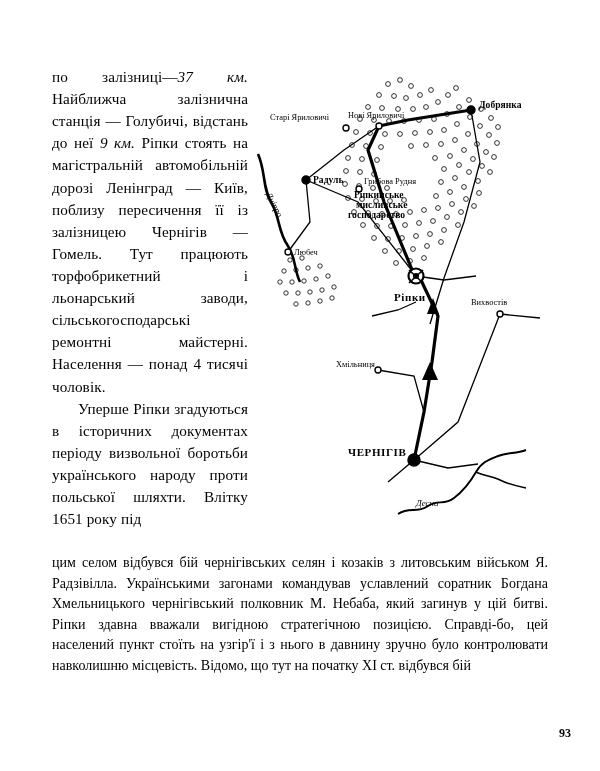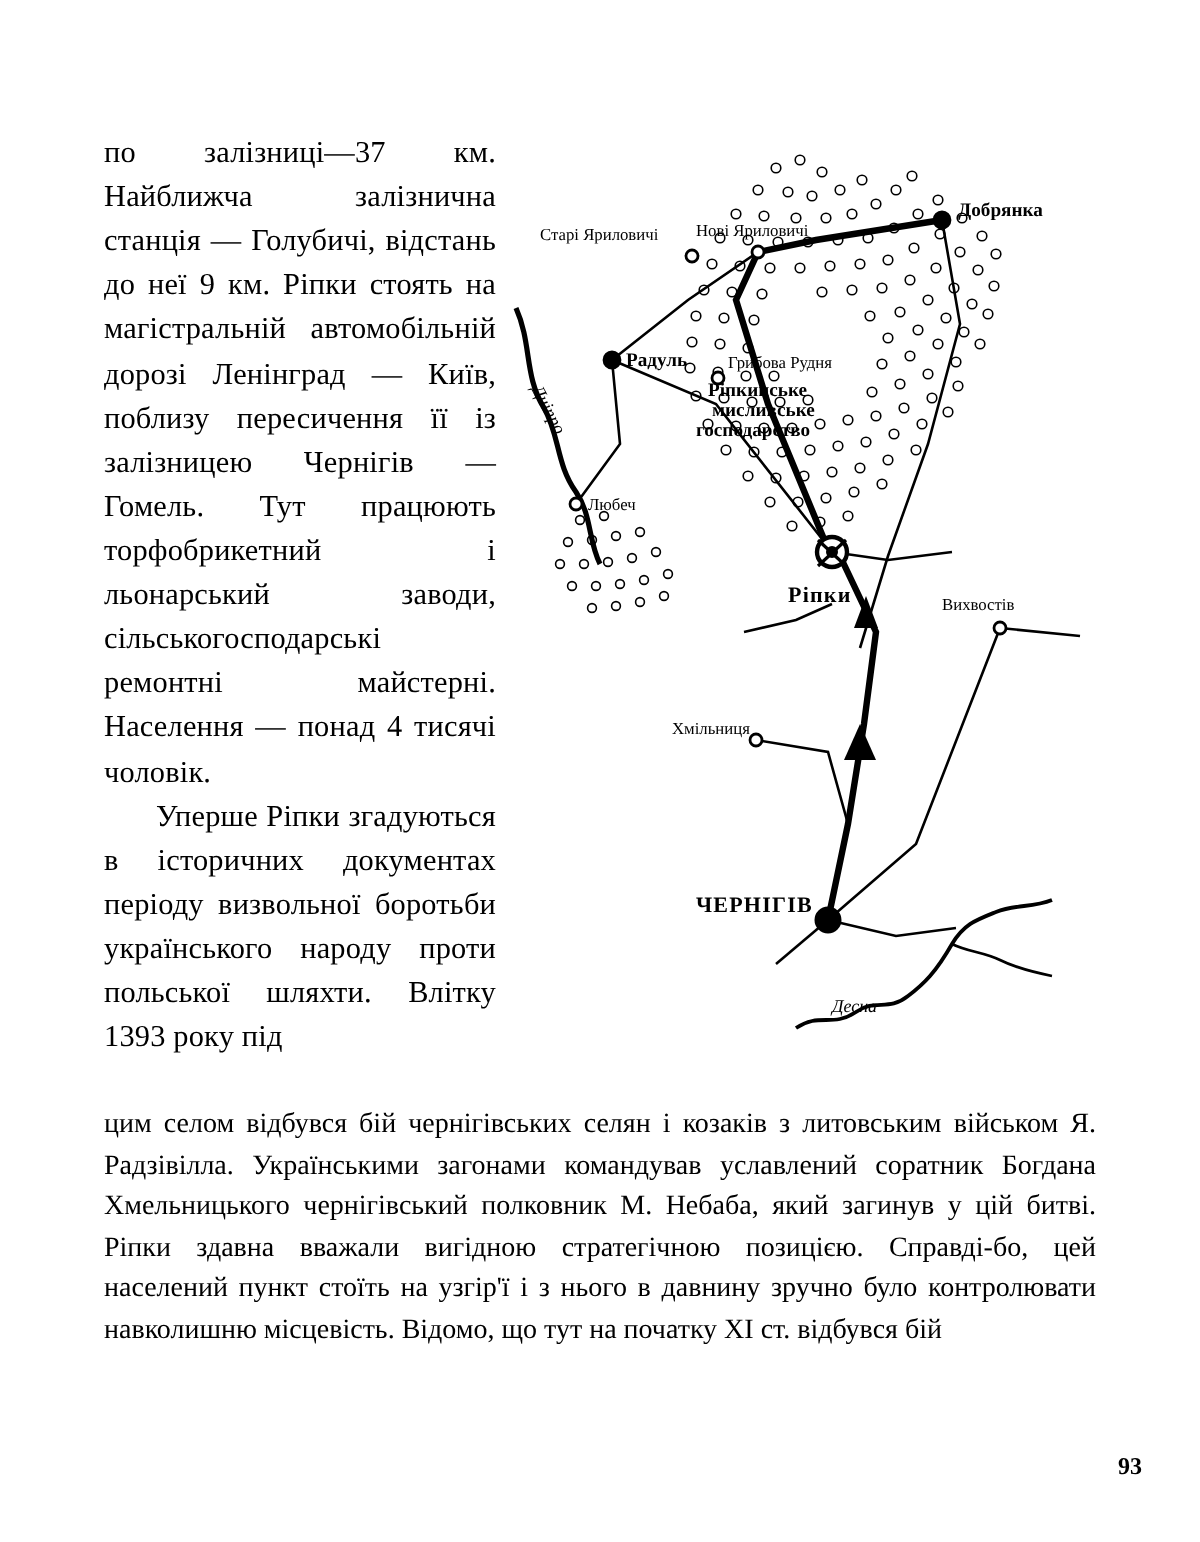--- a/index.html
+++ b/index.html
@@ -32,21 +32,21 @@
     text-align: justify;
     text-justify: inter-word;
     letter-spacing: 0.1px;
   }
   .col-left p {
     margin: 0;
   }
   .col-left p.indent {
     text-indent: 26px;
   }
-  .italic { }
+  .italic { font-style: italic; }
 
   
   .full-text {
     position: absolute;
     left: 52px;
     top: 553px;
     width: 496px;
     font-size: 14px;
     line-height: 1.465;
     text-align: justify;
@@ -105,21 +105,21 @@
 
   <div class="col-left">
     <p>по залізниці—<span class="italic">37 км.</span>
       Найближча залізнична станція — Голубичі, відстань до неї <span class="italic">9 км.</span>
       Ріпки стоять на магістральній автомобільній дорозі Ленінград — Київ,
       поблизу пересичення її із залізницею Чернігів — Гомель. Тут працюють
       торфобрикетний і льонарський заводи, сільськогосподарські ремонтні
       майстерні. Населення — понад 4 тисячі чоловік.</p>
     <p class="indent">Уперше Ріпки згадуються в історичних
       документах періоду визвольної боротьби українського народу проти
-      польської шляхти. Влітку 1393 року під</p>
+      польської шляхти. Влітку 1651 року під</p>
   </div>
 
   <div class="full-text">
     <p>цим селом відбувся бій чернігівських селян і козаків з литовським військом Я. Радзівілла. Українськими загонами командував уславлений соратник Богдана Хмельницького чернігівський полковник М. Небаба, який загинув у цій битві. Ріпки здавна вважали вигідною стратегічною позицією. Справді-бо, цей населений пункт стоїть на узгір'ї і з нього в давнину зручно було контролювати навколишню місцевість. Відомо, що тут на початку XI ст. відбувся бій</p>
   </div>
 
   <div class="page-number">93</div>
 
   <div class="map">
     <svg width="340" height="470" viewBox="0 0 340 470" xmlns="http://www.w3.org/2000/svg">

